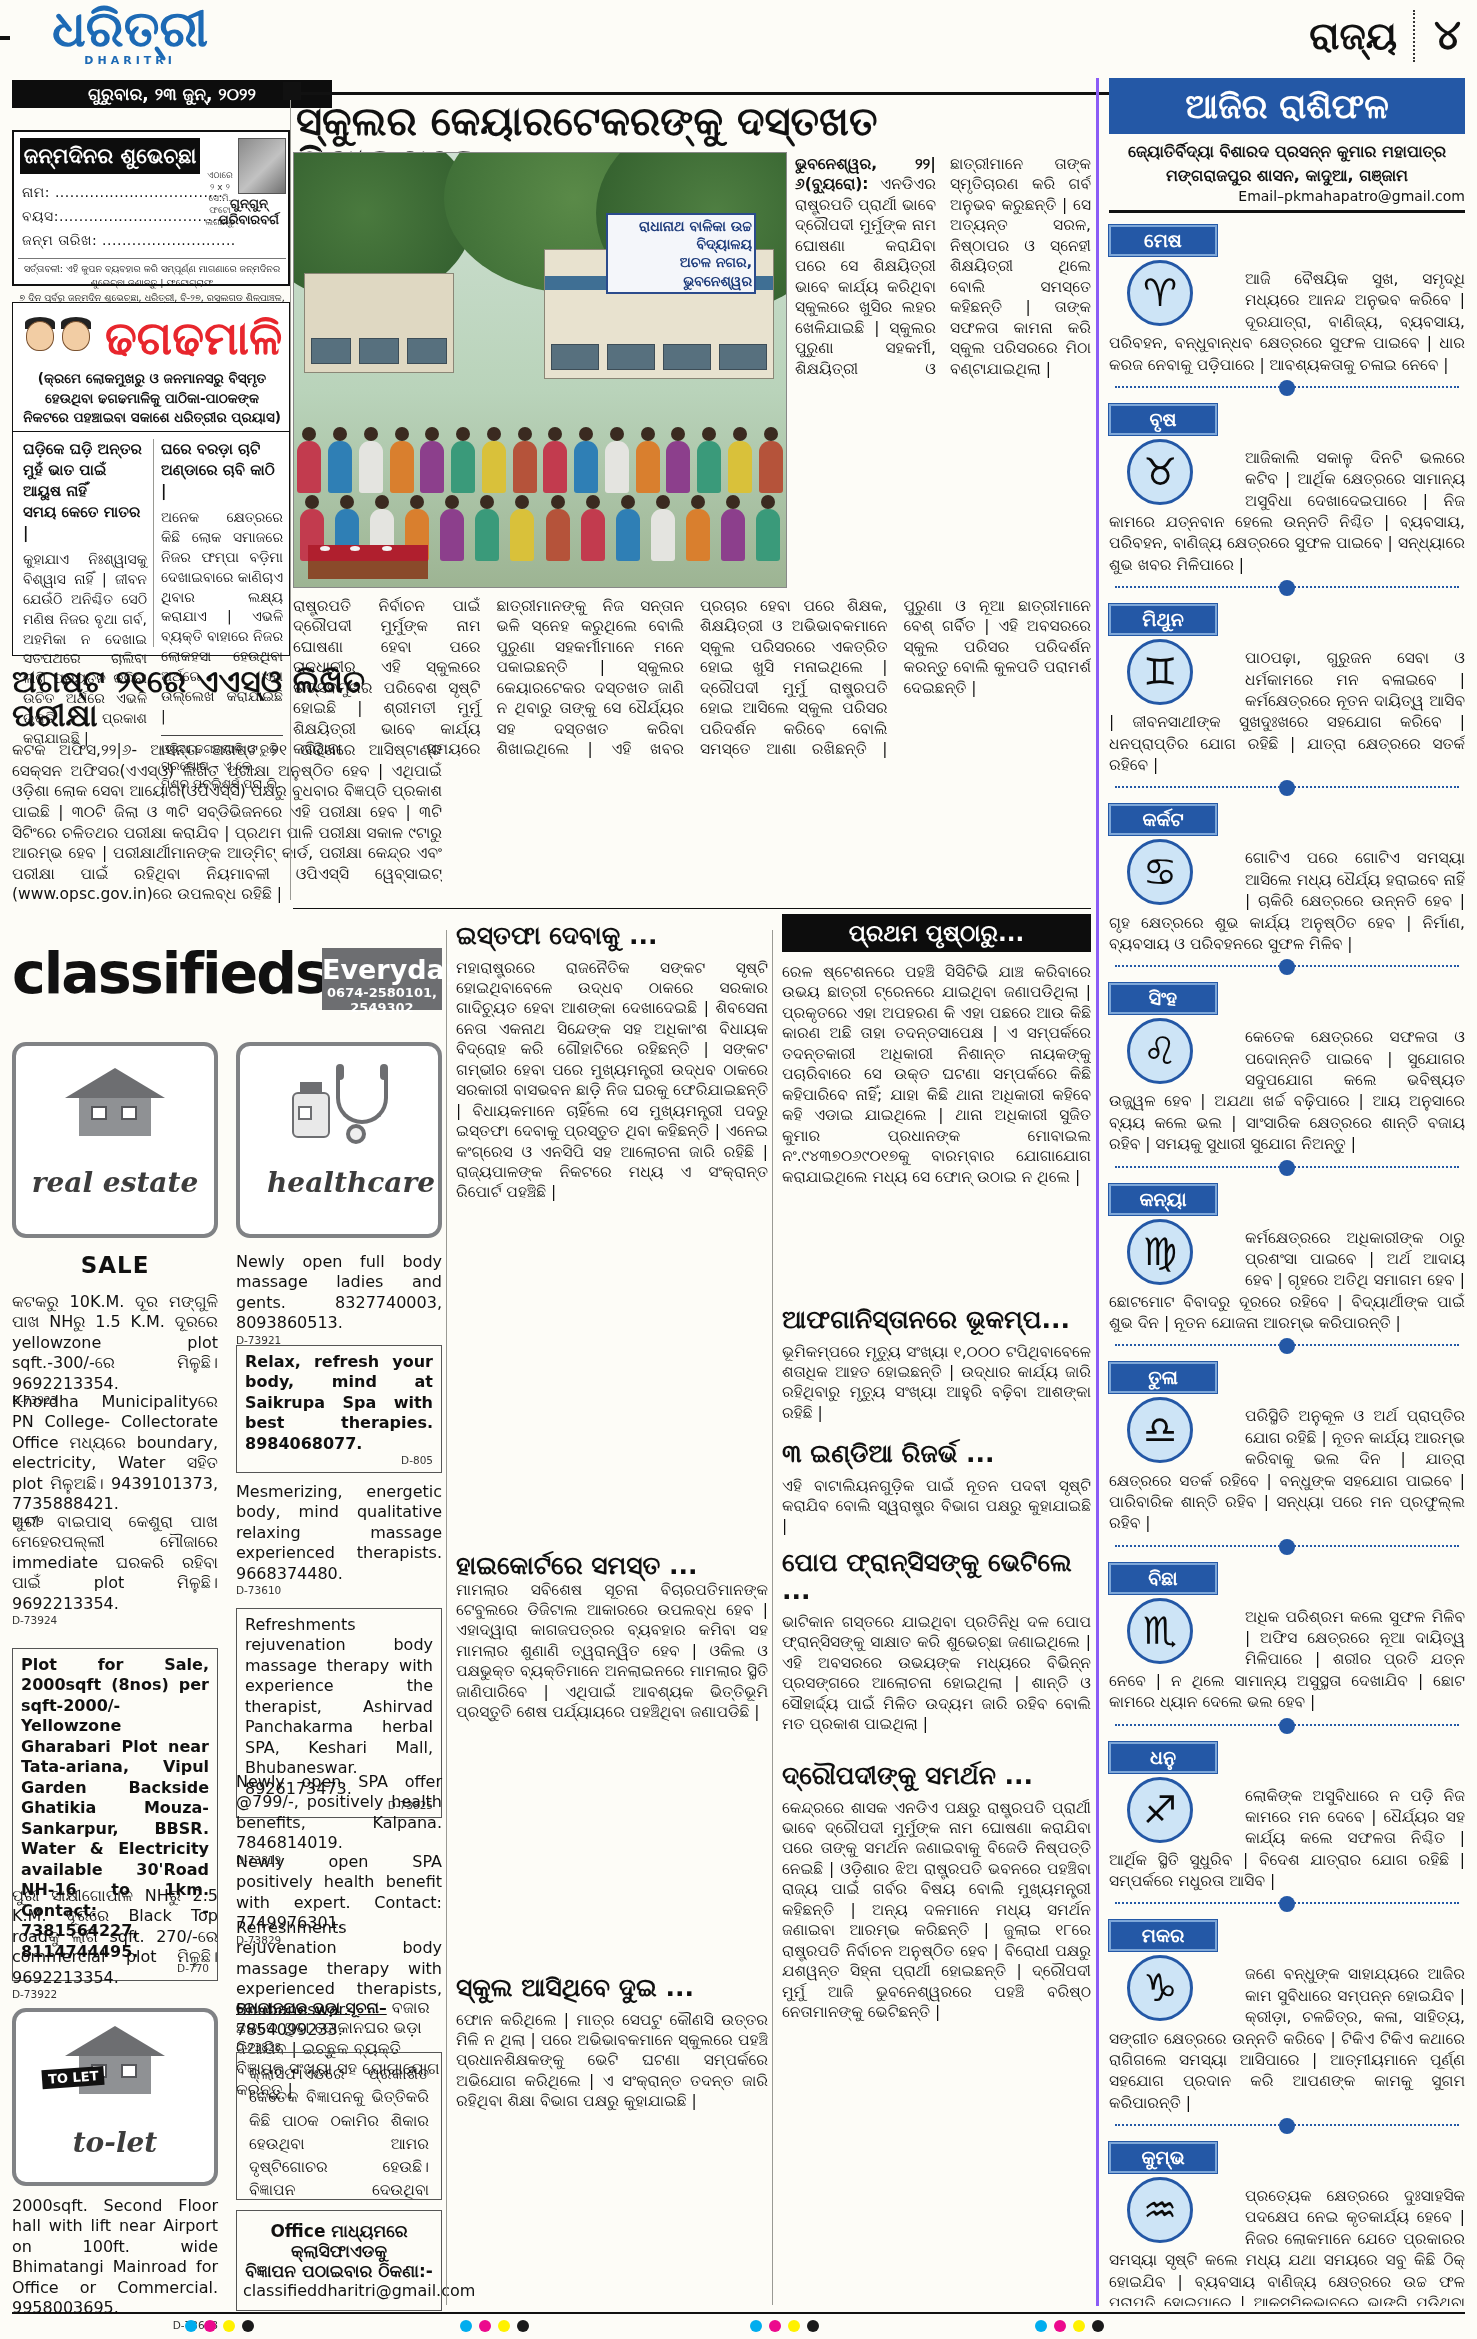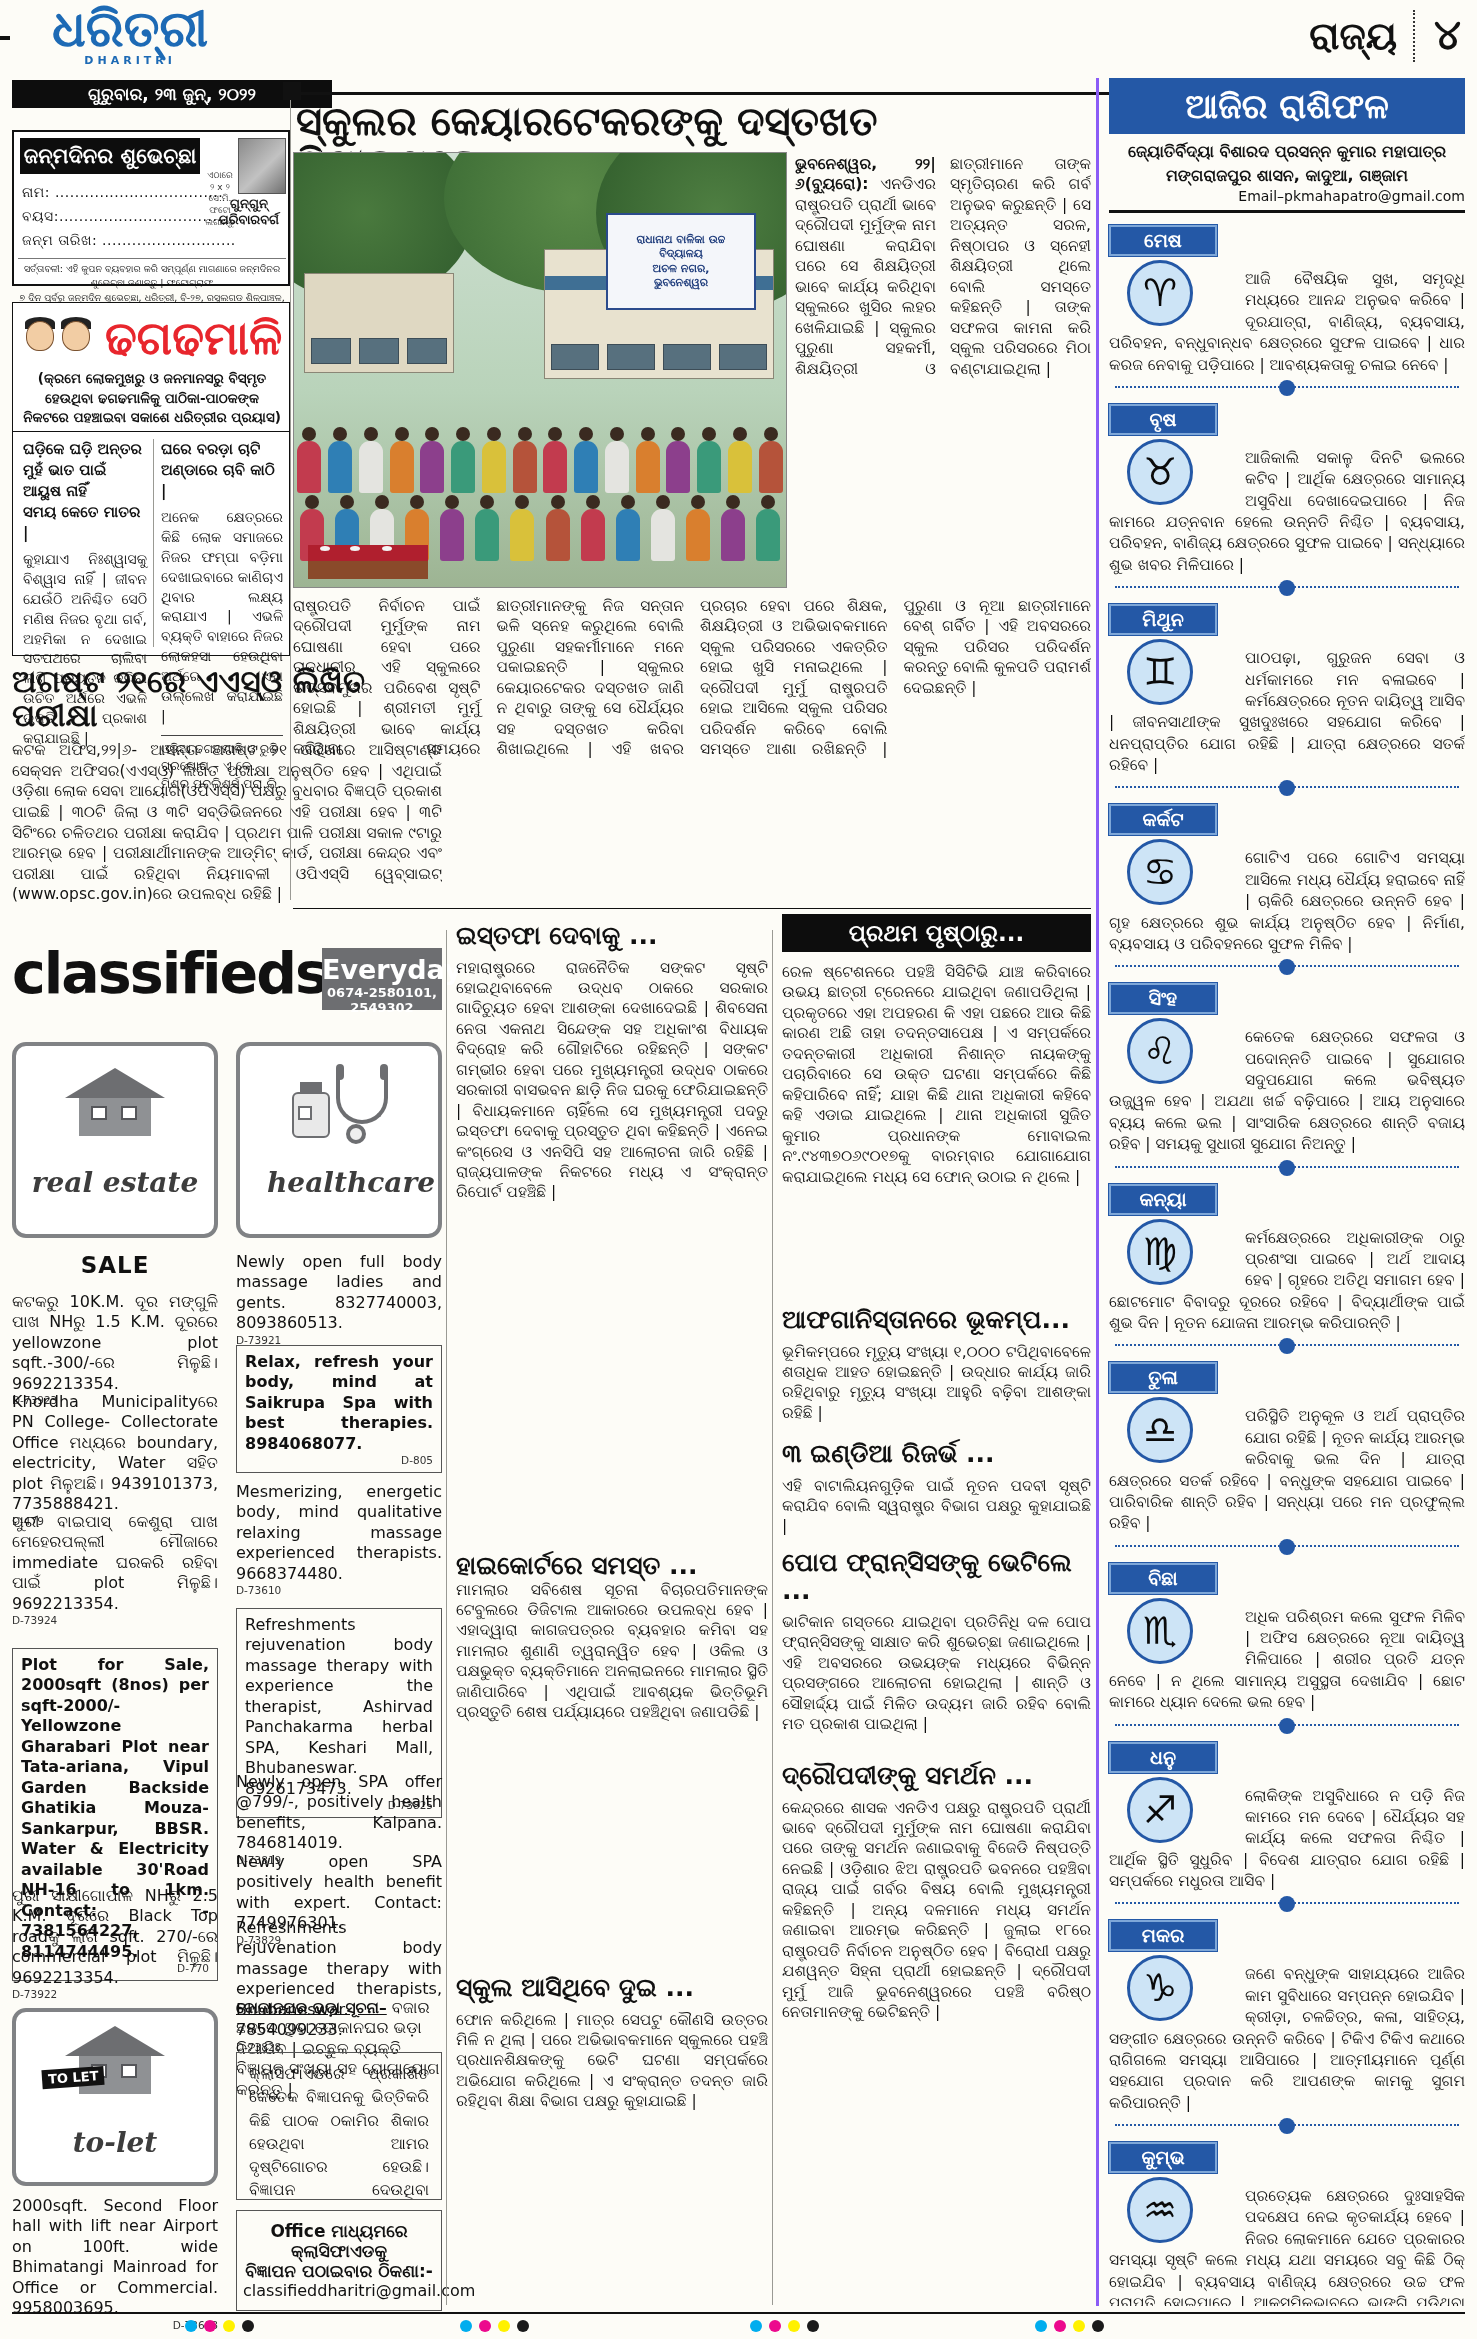--- a/index.html
+++ b/index.html
@@ -81,21 +81,21 @@
   .tolet-tag { position:absolute; left:26px; top:56px; background:#111; color:#fff; font-size:13px; font-weight:bold; padding:2px 6px; transform:rotate(-4deg); }
 
   
   .main-h { font-size:40px; font-weight:bold; line-height:1.05; }
   .photo { border:1px solid #888; background:linear-gradient(#cfe0d2 0%, #b9d3ba 55%, #9db493 100%); position:relative; overflow:hidden; }
   .blob { position:absolute; border-radius:50%; }
   .bldg { position:absolute; background:#e8e2cf; border:1px solid #8a8676; }
   .bldg .band { position:absolute; left:0; right:0; top:26px; height:14px; background:#3f6f94; }
   .bldg .winrow { position:absolute; left:6px; right:6px; bottom:8px; display:flex; gap:8px; }
   .bldg .winrow i { flex:1; height:26px; background:#57707e; border:1px solid #3d4d57; }
-  .signboard { position:absolute; background:#f4f6fa; border:2px solid #2b4b8c; color:#1c3a7a; font-weight:bold; text-align:center; line-height:1.3; font-size:11px; padding:18px; }
+  .signboard { position:absolute; background:#f4f6fa; border:2px solid #2b4b8c; color:#1c3a7a; font-weight:bold; text-align:right; line-height:1.3; font-size:14px; padding:2px; }
   .crowdrow { position:absolute; left:0; right:0; display:flex; justify-content:space-around; align-items:flex-end; }
   .fig { width:24px; height:52px; border-radius:11px 11px 3px 3px; position:relative; }
   .fig::before { content:""; position:absolute; top:-14px; left:5px; width:14px; height:14px; border-radius:50%; background:#3a2a20; }
   .crowdrow .fig:nth-child(8n+1){background:#c23b4e;} .crowdrow .fig:nth-child(8n+2){background:#2f7fb5;}
   .crowdrow .fig:nth-child(8n+3){background:#e4e4e0;} .crowdrow .fig:nth-child(8n+4){background:#d97f2e;}
   .crowdrow .fig:nth-child(8n+5){background:#8c3f8c;} .crowdrow .fig:nth-child(8n+6){background:#3a9a7a;}
   .crowdrow .fig:nth-child(8n+7){background:#d9c13a;} .crowdrow .fig:nth-child(8n+8){background:#b5533a;}
   .table { position:absolute; background:#8a4a2a; }
   .cloth { position:absolute; background:#b01f2e; }
   .plate { position:absolute; width:10px; height:5px; background:#f4f4f4; border-radius:50%; }

